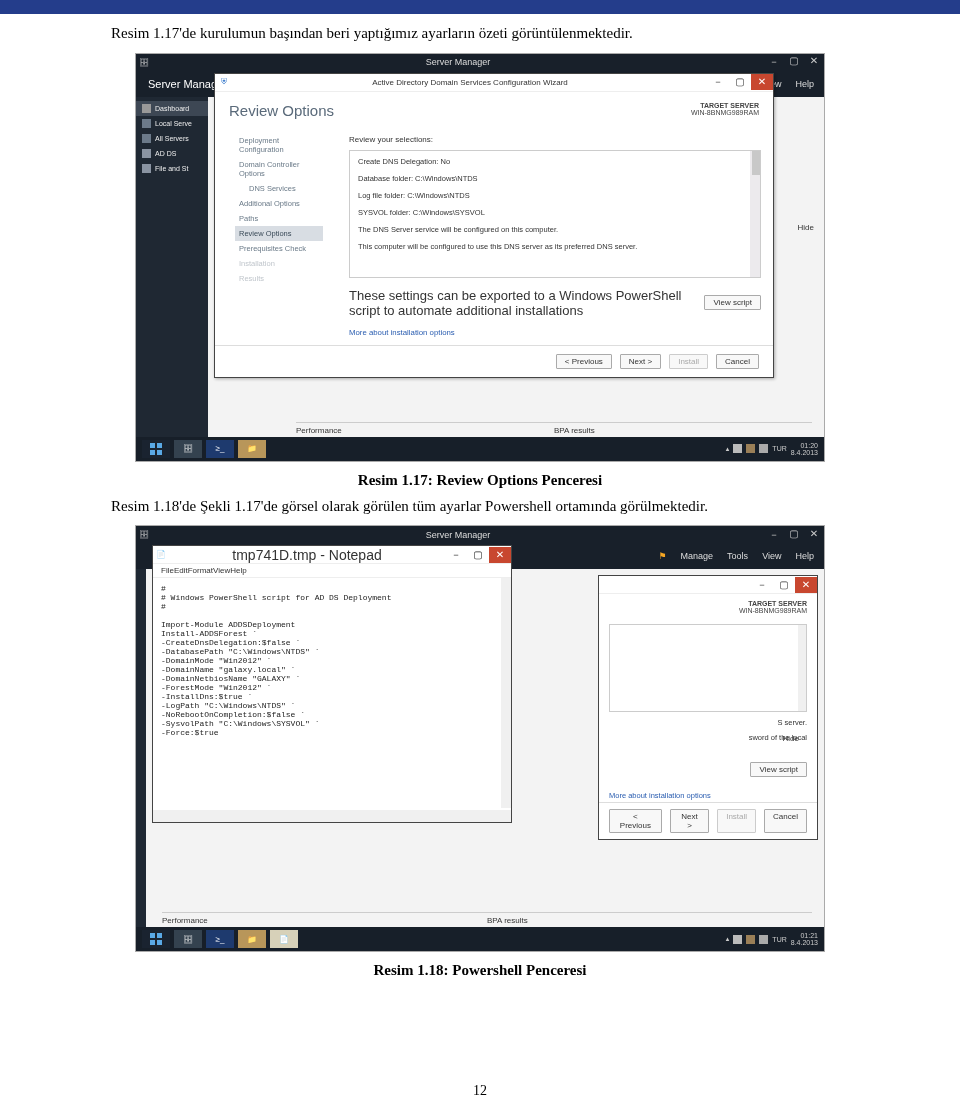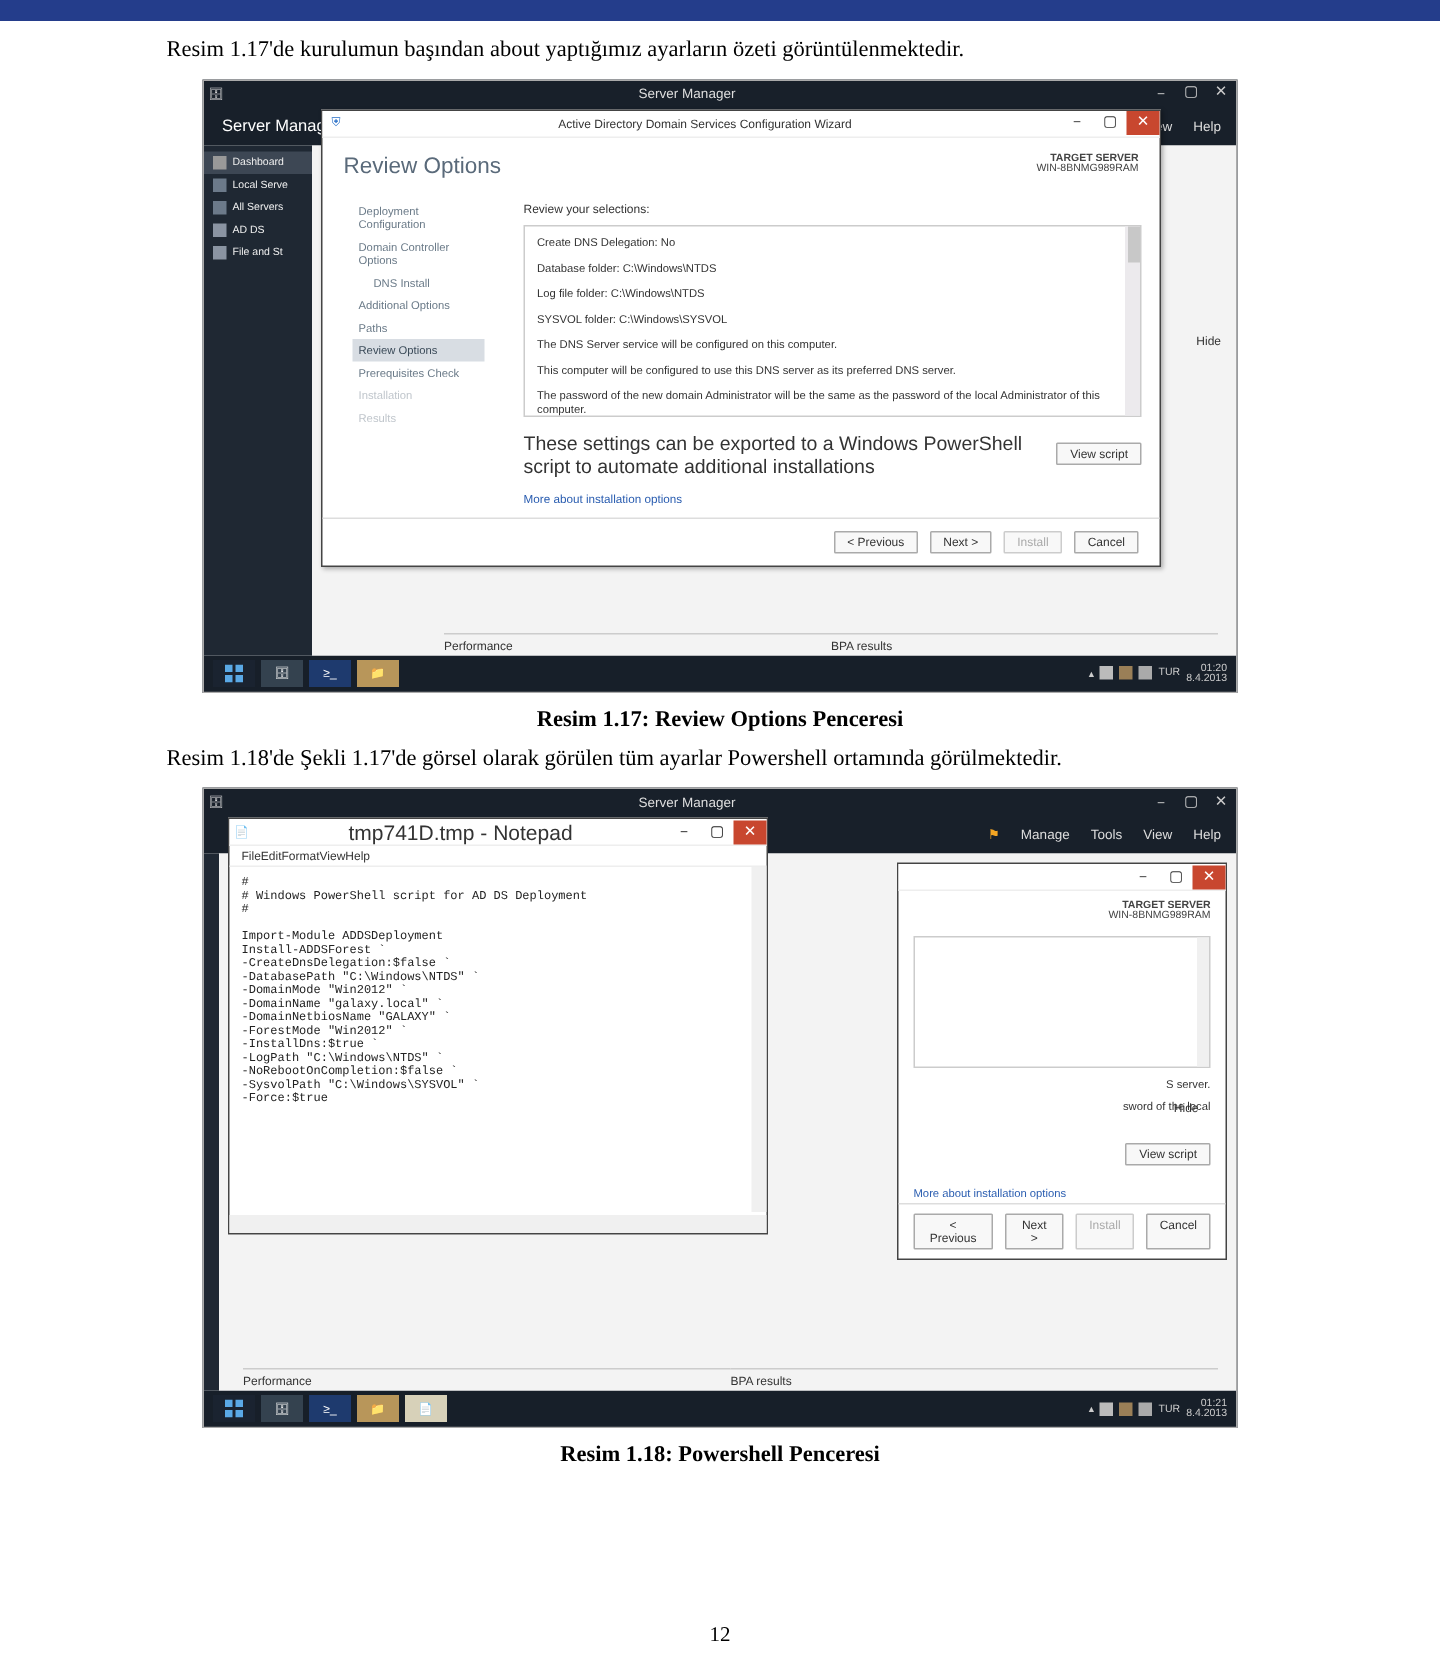--- a/index.html
+++ b/index.html
@@ -275,21 +275,21 @@
   .wizard2 .wiz-footer { padding: 6px 10px; }
 </style>
 </head>
 <body>
 
 <div class="page">
   <div class="header-bar"></div>
 
   <p class="para">
     <span class="first">Resim 1.17'de</span>
-    <span>kurulumun başından about yaptığımız ayarların özeti görüntülenmektedir.</span>
+    <span>kurulumun başından beri yaptığımız ayarların özeti görüntülenmektedir.</span>
   </p>
 
   <div class="screenshot">
     <div class="sm-titlebar">
       <span class="icon">🗄</span>
       <span class="title">Server Manager</span>
       <span class="wctrl">
         <span>－</span>
         <span>▢</span>
         <span>✕</span>
@@ -347,38 +347,37 @@
             <div class="h1">Review Options</div>
             <div class="target">
               <div class="lbl">TARGET SERVER</div>
               <div>WIN-8BNMG989RAM</div>
             </div>
           </div>
           <div class="wiz-content">
             <div class="wiz-nav">
               <div>Deployment Configuration</div>
               <div>Domain Controller Options</div>
-              <div class="sub">DNS Install</div>
+              <div class="sub">DNS Services</div>
               <div>Additional Options</div>
               <div>Paths</div>
               <div class="current">Review Options</div>
               <div>Prerequisites Check</div>
               <div class="disabled">Installation</div>
               <div class="disabled">Results</div>
             </div>
             <div class="wiz-pane">
               <div class="selhead">Review your selections:</div>
               <div class="scrollbox">
                 <p>Create DNS Delegation: No</p>
                 <p>Database folder: C:\Windows\NTDS</p>
                 <p>Log file folder: C:\Windows\NTDS</p>
                 <p>SYSVOL folder: C:\Windows\SYSVOL</p>
                 <p>The DNS Server service will be configured on this computer.</p>
                 <p>This computer will be configured to use this DNS server as its preferred DNS server.</p>
-                <p>The password of the new domain Administrator will be the same as the password of the local Administrator of this computer.</p>
                 <div class="sb-bar">
                     <div class="sb-thumb"></div>
                   </div>
               </div>
               <div class="exportrow">
                 <div class="txt">These settings can be exported to a Windows PowerShell script to automate additional installations</div>
                 <span class="btn">View script</span>
               </div>
               <div class="more">More about installation options</div>
             </div>

